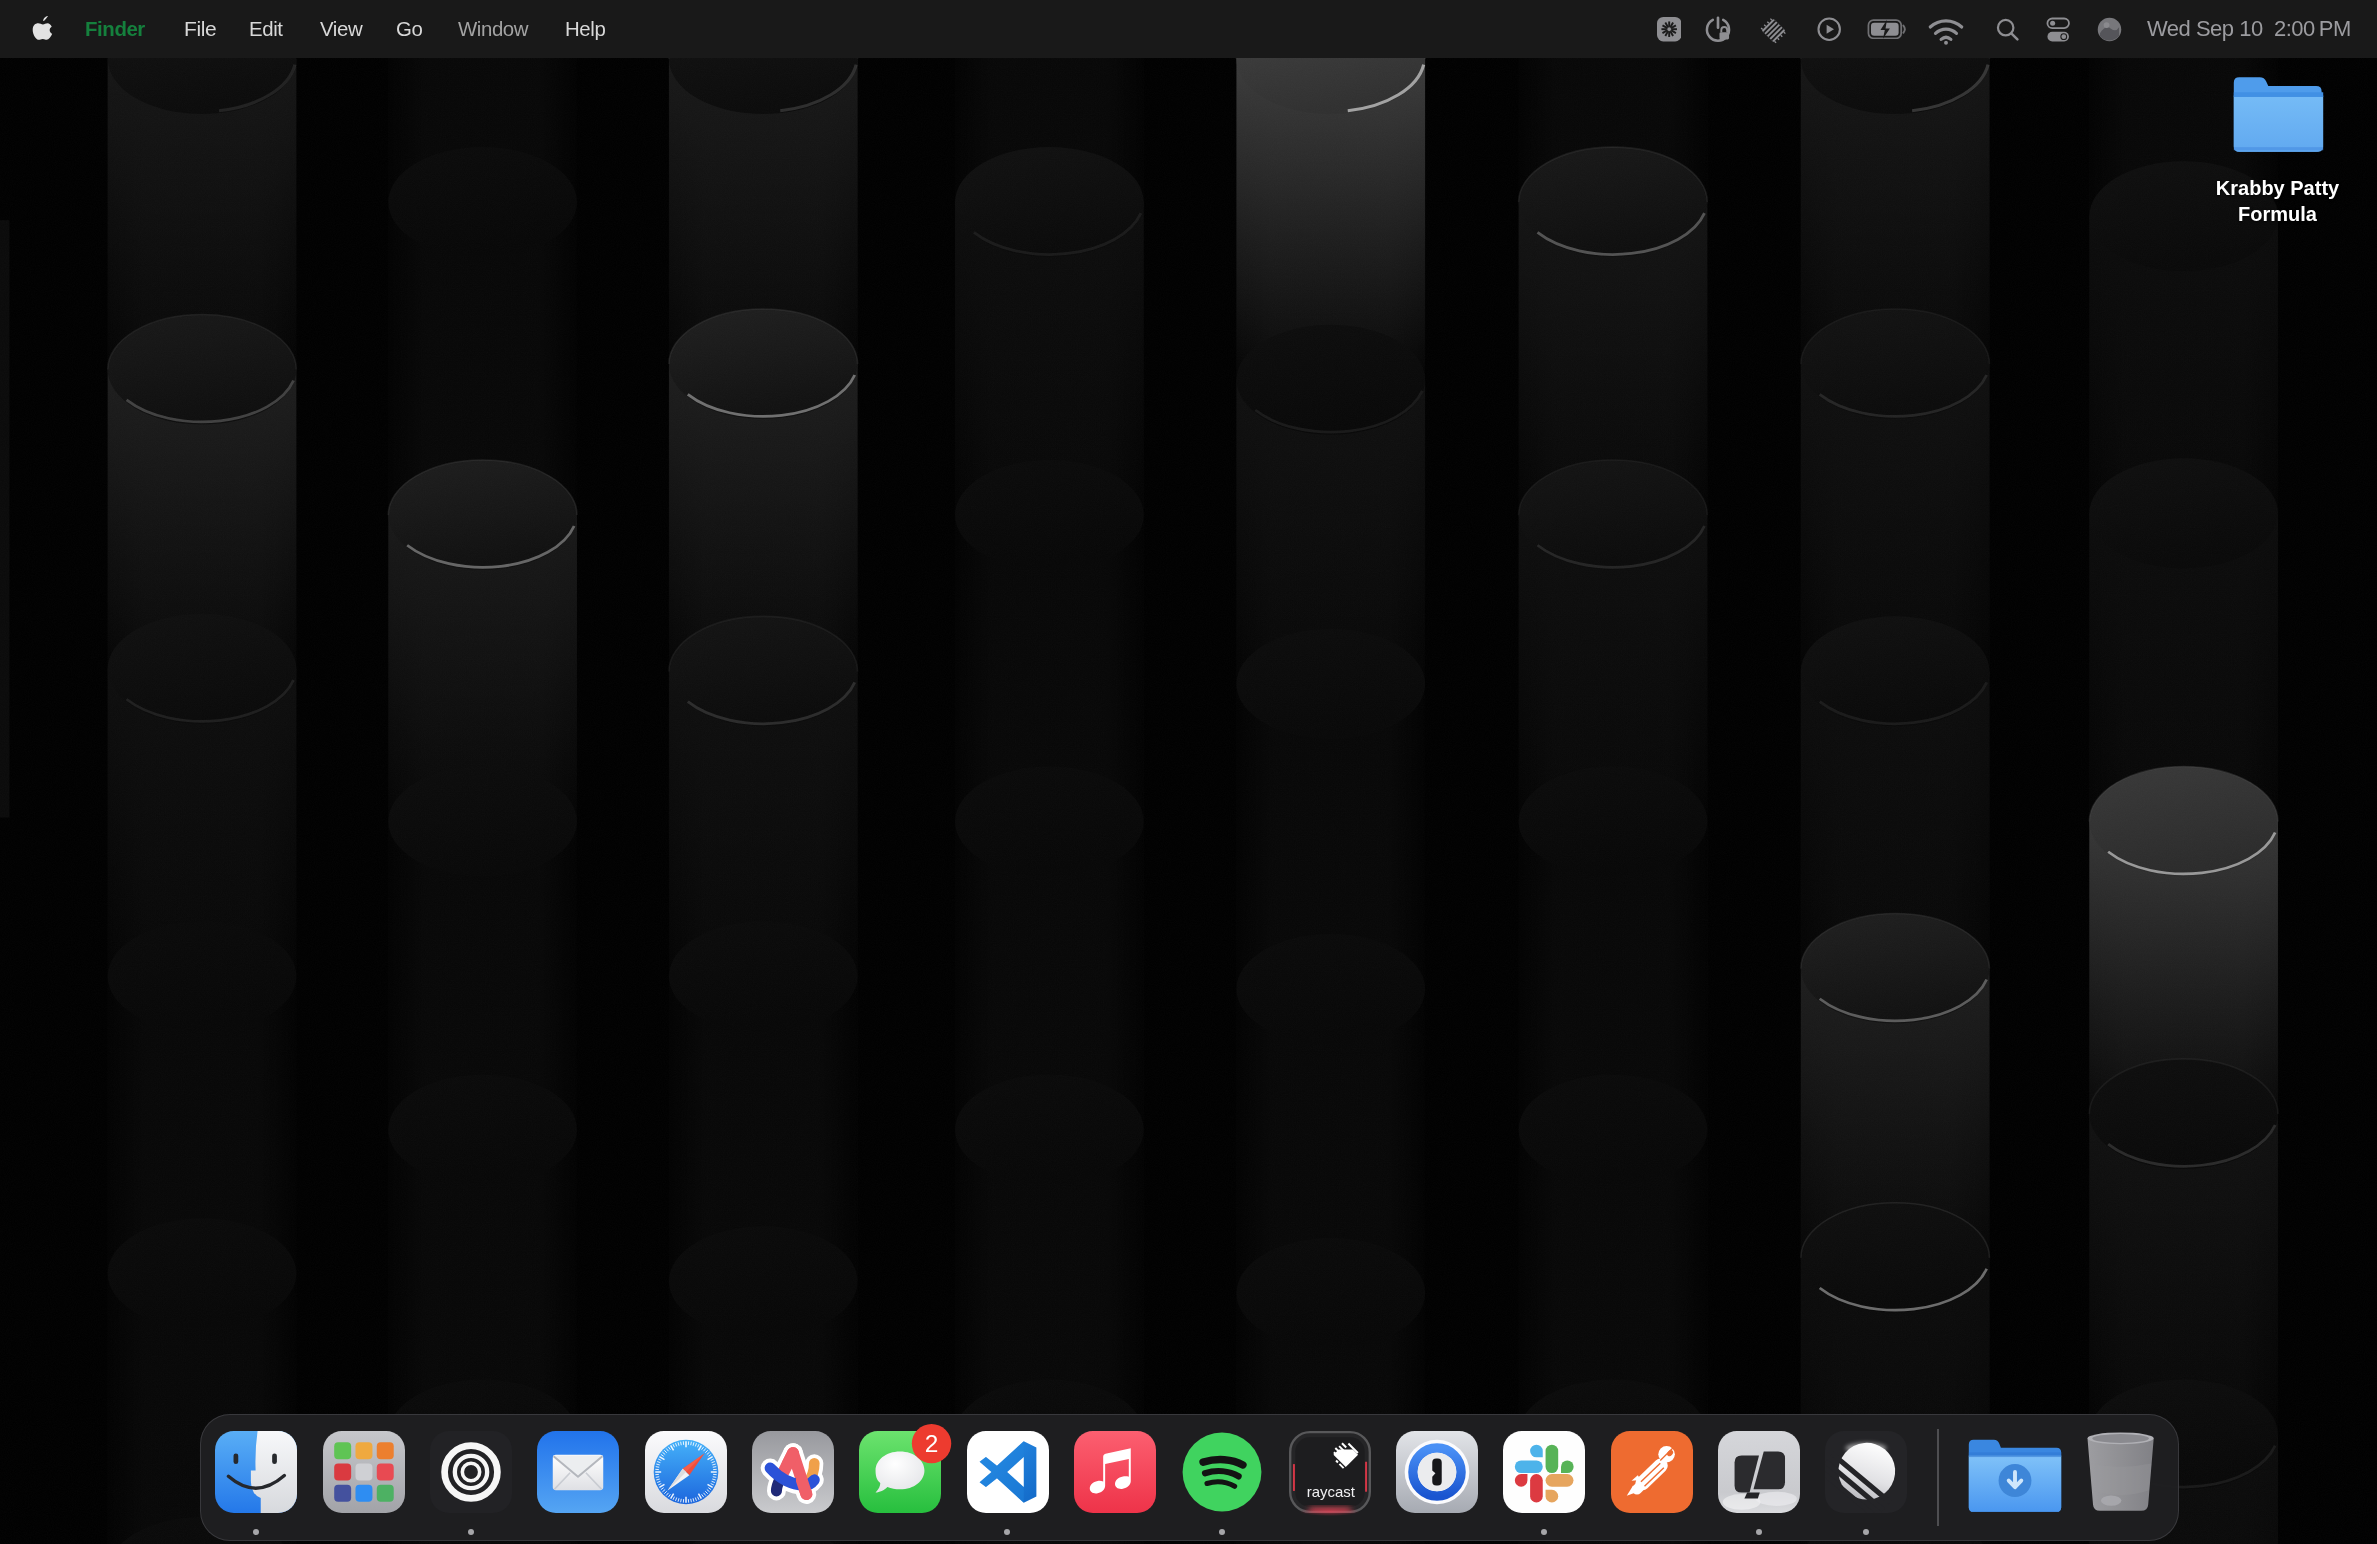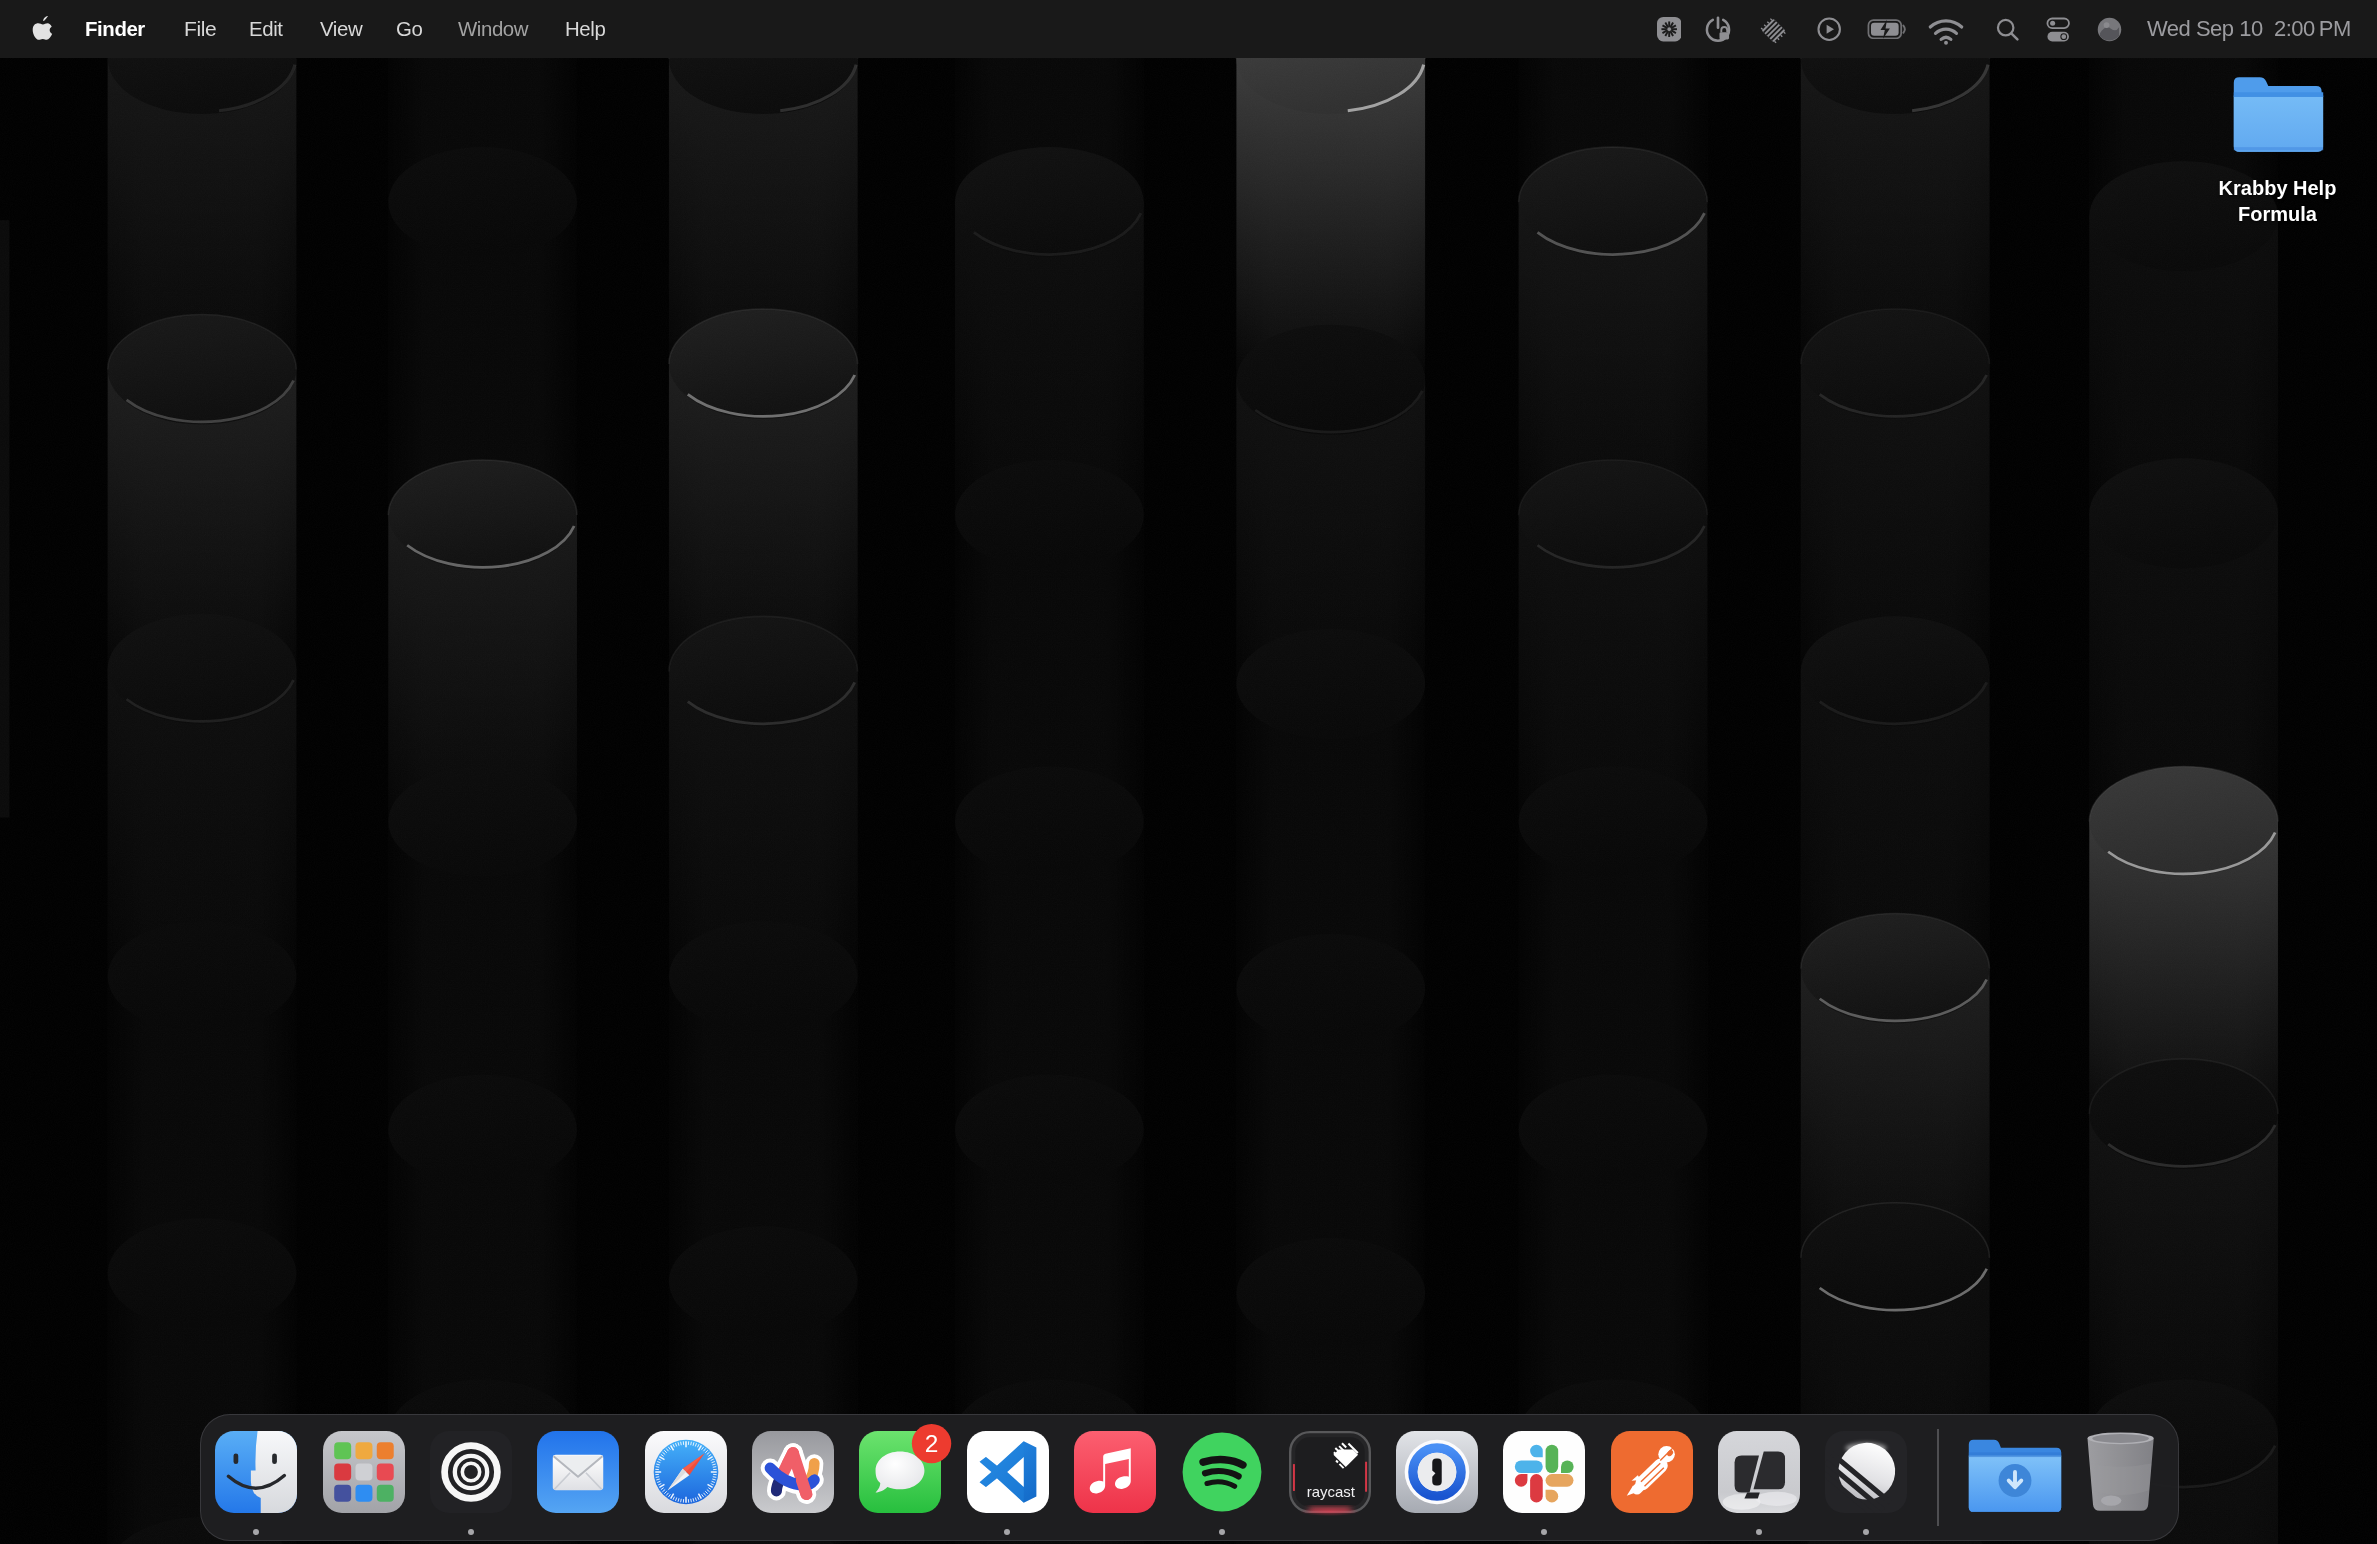--- a/index.html
+++ b/index.html
@@ -464,21 +464,21 @@
     <rect x="2658" y="1825" width="240" height="420" fill="url(#g7_4glow)"></rect>
     <ellipse cx="2778" cy="1825" rx="120" ry="70" fill="url(#g7_4face)"></ellipse>
     <path d="M 2682.0 1863.5 A 120 70 0 0 0 2894.4 1839.0" fill="none" stroke="#585858" stroke-opacity="0.21" stroke-width="3.5"></path>
     <rect width="3024" height="1964" filter="url(#noise)" opacity="0.028"></rect>
   </svg>
 <div style="position:absolute;left:0;top:0;width:2377px;height:58px;background:#191919"></div>
 <svg style="position:absolute;left:31px;top:15.7px" width="24.4" height="28" viewBox="0 0 34 40">
 <path d="M23.5 10.5 c-3.2 0-4.6 1.5-6.8 1.5-2.3 0-4.1-1.5-6.9-1.5C6 10.5 2 13.3 2 19.9 c0 6.7 4.9 14.1 8.8 14.1 2.1 0 2.7-1.3 5.6-1.3 2.9 0 3.5 1.3 5.6 1.3 2.8 0 6.6-5 7.8-8.6-4.2-1.6-4.9-7.6-0.6-9.9-1.3-2.9-3.9-5-5.7-5z" fill="#e2e2e2"></path>
 <path d="M21.8 3 c1.2-1.5 2.1-3 1.9-3 -1.7 0.1-3.7 1.2-4.9 2.6-1.1 1.3-2 3.1-1.8 4.6 1.8 0.1 3.6-2.7 4.8-4.2z" fill="#e2e2e2"></path>
 </svg>
-<div style="position:absolute;left:85px;top:0;height:58px;line-height:58px;font-size:20.4px;letter-spacing:-0.4px;font-weight:700;color:#ffffff">Finder</div>
+<div style="position:absolute;left:85px;top:0;height:58px;line-height:58px;font-size:20.4px;letter-spacing:-0.4px;font-weight:700;color:#15803d">Finder</div>
 <div style="position:absolute;left:184px;top:0;height:58px;line-height:58px;font-size:21px;letter-spacing:-0.4px;font-weight:400;color:#d8d8d8">File</div>
 <div style="position:absolute;left:249px;top:0;height:58px;line-height:58px;font-size:20.4px;letter-spacing:-0.4px;font-weight:400;color:#d8d8d8">Edit</div>
 <div style="position:absolute;left:320px;top:0;height:58px;line-height:58px;font-size:20.4px;letter-spacing:-0.4px;font-weight:400;color:#d8d8d8">View</div>
 <div style="position:absolute;left:396px;top:0;height:58px;line-height:58px;font-size:20.4px;letter-spacing:-0.4px;font-weight:400;color:#d8d8d8">Go</div>
 <div style="position:absolute;left:458px;top:0;height:58px;line-height:58px;font-size:20.4px;letter-spacing:-0.4px;font-weight:400;color:#a3a3a3">Window</div>
 <div style="position:absolute;left:565px;top:0;height:58px;line-height:58px;font-size:20.4px;letter-spacing:-0.4px;font-weight:400;color:#d8d8d8">Help</div>
 <svg style="position:absolute;left:1657px;top:17.3px" width="24.4" height="24.4" viewBox="0 0 33 33">
 <rect width="33" height="33" rx="8.5" fill="#8e8e92"></rect>
 <g stroke="#1b1b1b" stroke-width="2.6">
       <line x1="16.5" y1="16.5" x2="27.00" y2="16.50"></line>
@@ -562,21 +562,21 @@
       <linearGradient id="dska" x1="0" y1="0" x2="0" y2="1">
         <stop offset="0" stop-color="#75bbf6"></stop>
         <stop offset="1" stop-color="#61a9f0"></stop>
       </linearGradient>
     </defs>
 <path d="M2 10 q0-7 7-7 h26 q6 0 8.5 5.5 l2.5 5.5 h61 q7 0 7 7 v70 q0 7-7 7 H9 q-7 0-7-7 Z" fill="#4f9ceb"></path>
 <path d="M2 26 h114 v65 q0 7-7 7 H9 q-7 0-7-7 Z" fill="url(#dska)"></path>
 <rect x="2" y="22" width="114" height="6" fill="#4190e4"></rect>
 <rect x="2" y="92" width="114" height="4" fill="#4a90e2" opacity="0.7"></rect>
 </svg>
-<div style="position:absolute;left:2193px;top:175px;width:169px;text-align:center;font-size:20px;font-weight:700;color:#ffffff;line-height:26px;text-shadow:0 0.8px 2.4px rgba(0,0,0,0.8)">Krabby Help Formula</div>
+<div style="position:absolute;left:2193px;top:175px;width:169px;text-align:center;font-size:20px;font-weight:700;color:#ffffff;line-height:26px;text-shadow:0 0.8px 2.4px rgba(0,0,0,0.8)">Krabby Patty Formula</div>
 <div style="position:absolute;left:200px;top:1414px;width:1979px;height:127px;border-radius:30px;background:rgba(31,31,33,0.96);border:1.6px solid rgba(120,120,125,0.30);box-sizing:border-box"></div>
 <svg style="position:absolute;left:215px;top:1431px;" width="82" height="82" viewBox="0 0 104 104">
     <defs>
 <linearGradient id="fb" x1="0" y1="0" x2="0" y2="1">
         <stop offset="0" stop-color="#59aef6"></stop>
         <stop offset="1" stop-color="#2478e9"></stop>
       </linearGradient>
 <linearGradient id="fw" x1="0" y1="0" x2="0" y2="1">
         <stop offset="0" stop-color="#f7f8fa"></stop>
         <stop offset="1" stop-color="#d7d9dd"></stop>

